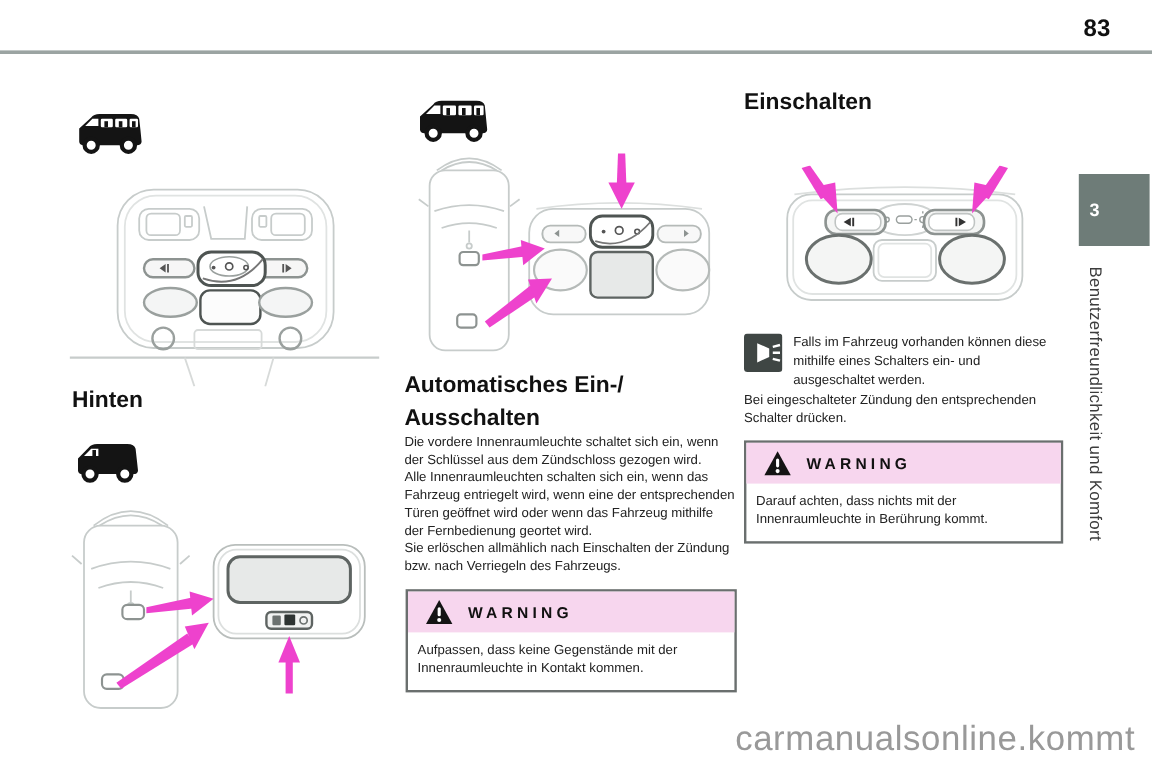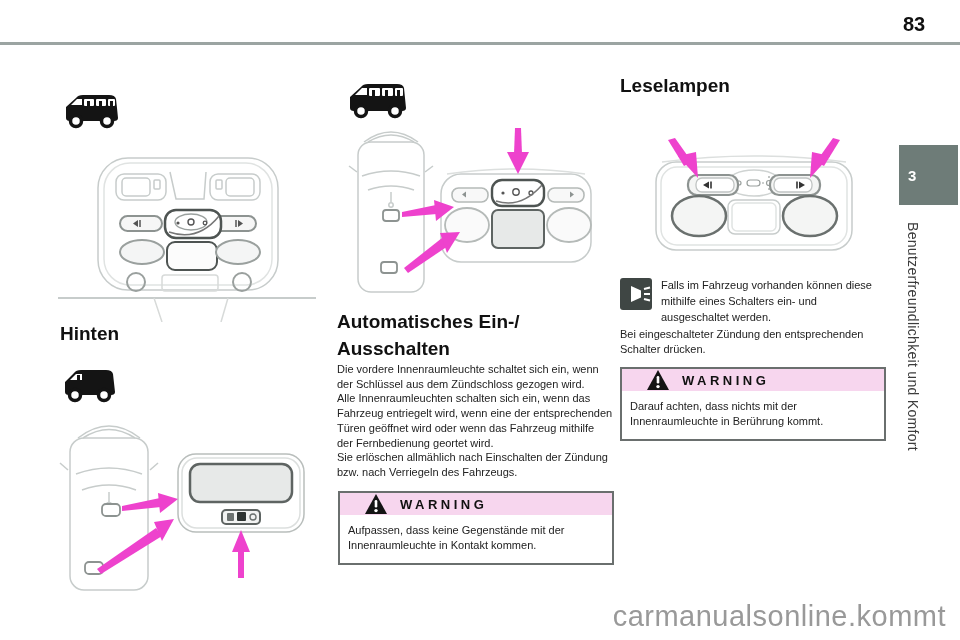--- a/index.html
+++ b/index.html
@@ -14,21 +14,21 @@
                color:#fff;font-size:15px;font-weight:bold;display:flex;align-items:center;
                padding-left:9px;box-sizing:border-box;}
   #section-label{top:222px;left:905px;height:300px;writing-mode:vertical-rl;
                  font-size:14px;color:#3c3c3c;letter-spacing:0.3px;}
   
   .h1{font-size:19px;font-weight:bold;color:#111;line-height:27px;white-space:pre-line;}
   .body-text{font-size:11px;line-height:14.7px;color:#222;white-space:pre-line;}
   
   .warning-box{border:2px solid #6a6f6e;background:#fff;box-sizing:border-box;}
   .warning-head{background:#f7d6ee;display:flex;align-items:center;gap:12px;
-                padding:6px 24px;height:22px;box-sizing:border-box;}
+                padding:6px 14px;height:34px;box-sizing:border-box;}
   .warning-title{font-size:13px;font-weight:bold;letter-spacing:3.5px;color:#111;}
   .warning-body{padding:8px 10px 10px 8px;font-size:11px;line-height:15px;color:#222;}
   
   .info-block{font-size:11px;line-height:16px;color:#222;}
   .info-icon{float:left;width:32px;height:32px;margin:1px 9px 2px 0;}
   .info-p2{margin-top:2px;font-size:11px;line-height:15px;color:#222;}
   
   #watermark{top:600px;left:0;width:946px;text-align:right;font-size:29px;color:#999;
              letter-spacing:0.5px;}
   svg{display:block;}
@@ -197,21 +197,21 @@
       <svg width="24" height="22" viewBox="0 0 24 22">
         <polygon points="12,1 23,21 1,21" fill="#141414"></polygon>
         <rect x="10.7" y="7" width="2.6" height="7.5" rx="1.3" fill="#fff"></rect>
         <circle cx="12" cy="17.6" r="1.7" fill="#fff"></circle>
       </svg>
       <span class="warning-title">WARNING</span>
     </div>
     <div class="warning-body">Aufpassen, dass keine Gegenstände mit der Innenraumleuchte in Kontakt kommen.</div>
   </div>
 
-  <div class="abs h1" style="top:72px;left:620px">Leselampen</div>
+  <div class="abs h1" style="top:72px;left:620px">Einschalten</div>
 
   <svg class="abs" style="top:138px;left:652px" width="205" height="118" viewBox="0 0 205 118">
     <g fill="none" stroke="#c7cccb" stroke-width="1.5">
       <rect x="4" y="24" width="196" height="88" rx="20"></rect>
       <path d="M10,24 Q102,12 194,24" stroke="#dcdfde"></path>
       <rect x="9" y="29" width="186" height="78" rx="16" stroke="#e0e3e2"></rect>
       <rect x="76" y="62" width="52" height="34" rx="7"></rect>
       <rect x="80" y="65" width="44" height="28" rx="5" stroke="#e0e3e2"></rect>
       <ellipse cx="102" cy="45" rx="27" ry="13" stroke="#cfd3d2"></ellipse>
     </g>

